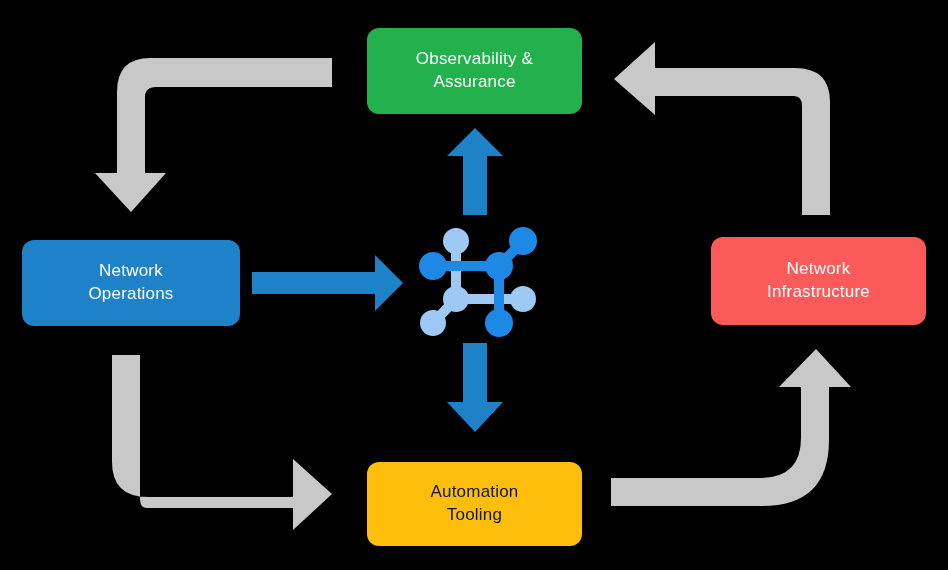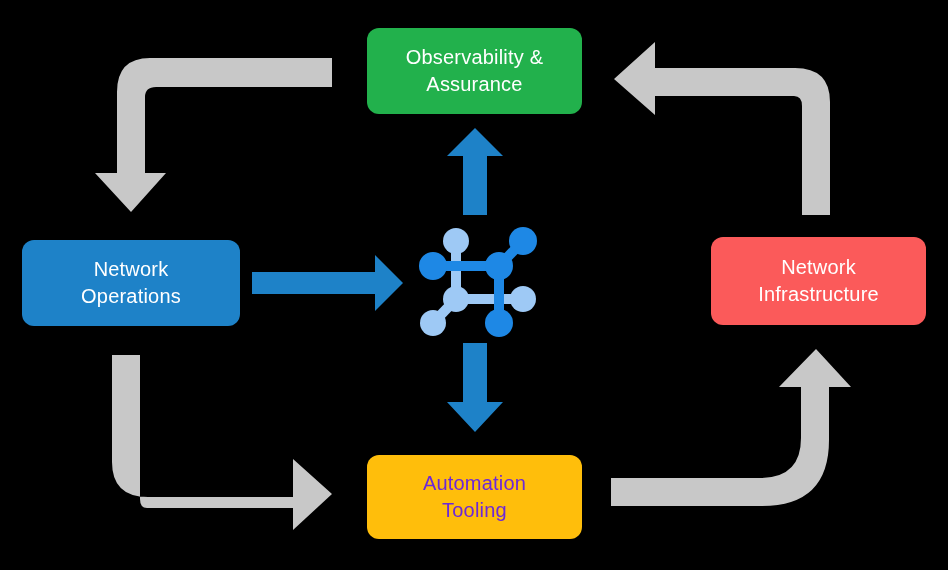--- a/index.html
+++ b/index.html
@@ -18,21 +18,21 @@
     overflow: hidden;
   }
   .node-box {
     position: absolute;
     border-radius: 12px;
     display: flex;
     align-items: center;
     justify-content: center;
     text-align: center;
     color: #ffffff;
-    font-size: 20px;
+    font-size: 17px;
     line-height: 1.35;
     letter-spacing: 0.2px;
     box-sizing: border-box;
     padding: 6px 10px;
   }
   .node-box span { display: block; white-space: pre-line; }
 
   #box-observability { left: 367px; top: 28px;  width: 215px; height: 86px; background: #22B14C; }
   #box-network-ops   { left: 22px;  top: 240px; width: 218px; height: 86px; background: #1E82C8; }
   #box-network-infra { left: 711px; top: 237px; width: 215px; height: 88px; background: #FB5A5A; }
@@ -144,18 +144,18 @@
   <div class="node-box" id="box-network-ops" style="background: rgb(30, 130, 200); color: rgb(255, 255, 255);">
     <span>Network
 Operations</span>
   </div>
 
   <div class="node-box" id="box-network-infra" style="background: rgb(251, 90, 90); color: rgb(255, 255, 255);">
     <span>Network
 Infrastructure</span>
   </div>
 
-  <div class="node-box" id="box-automation" style="background: rgb(255, 190, 11); color: #6d28d9;">
+  <div class="node-box" id="box-automation" style="background: rgb(255, 190, 11); color: #0f172a; margin-top: 7px;">
     <span>Automation
 Tooling</span>
   </div>
 
 </div>
 
 </body></html>

